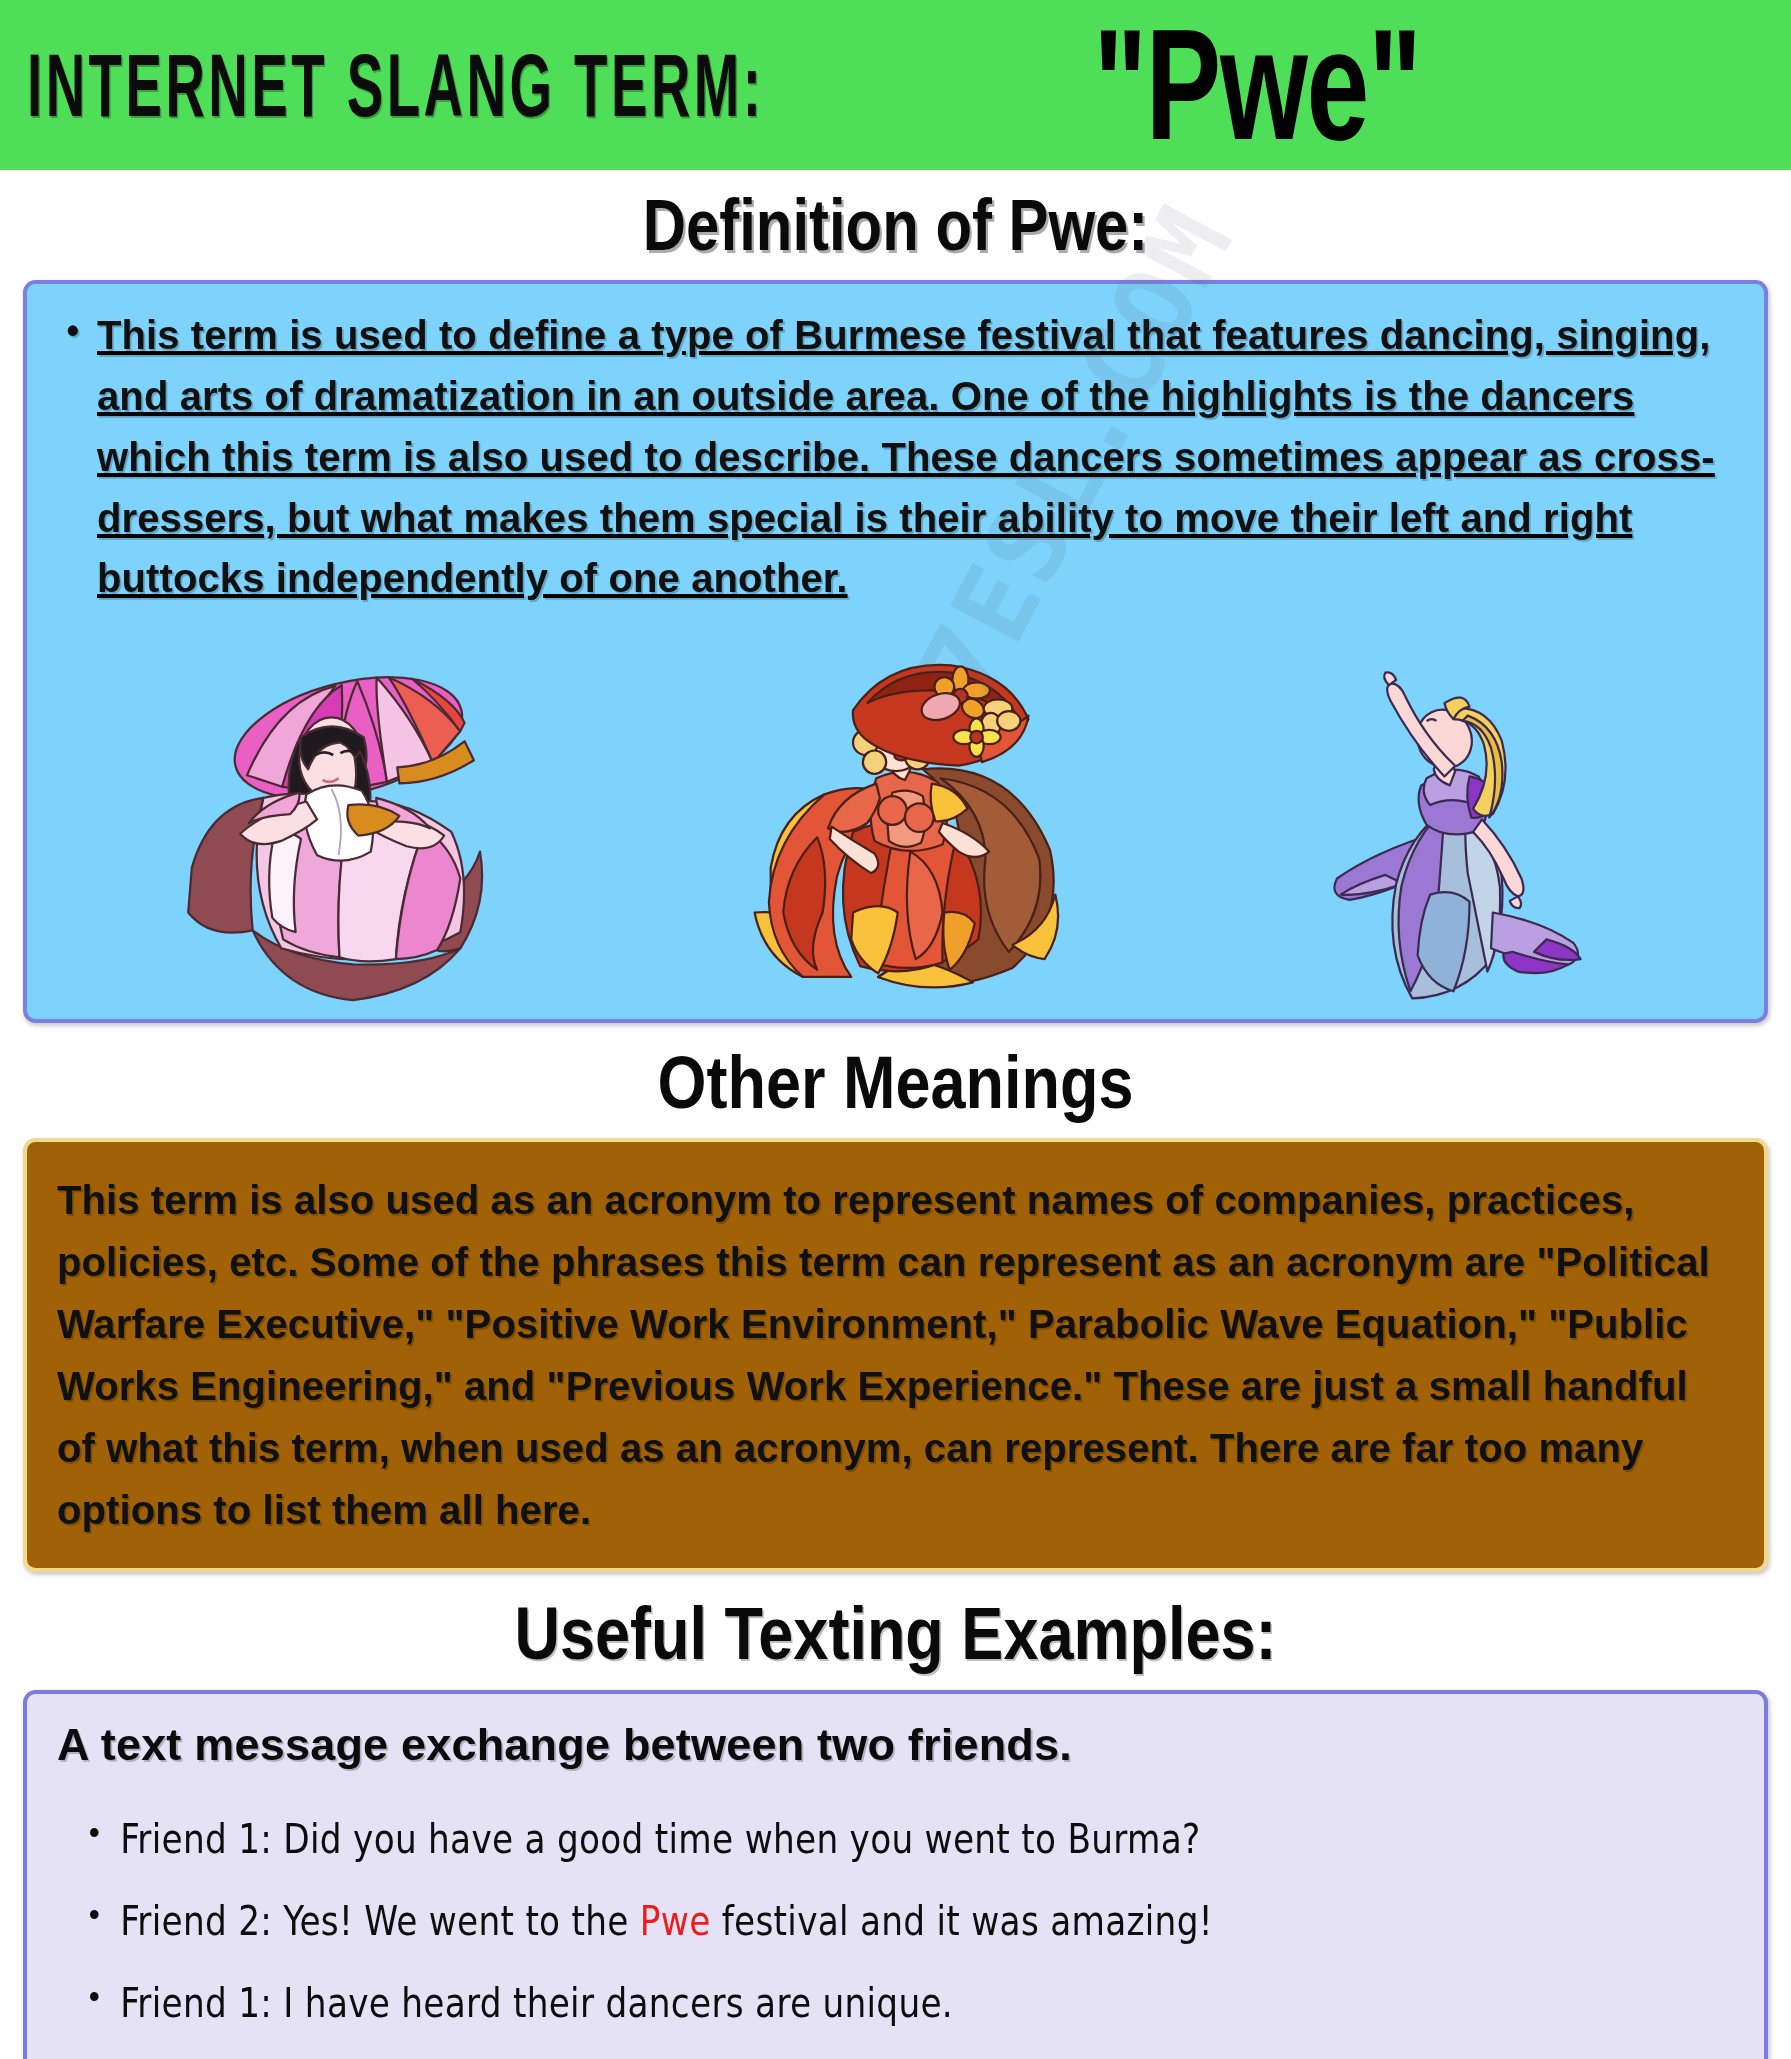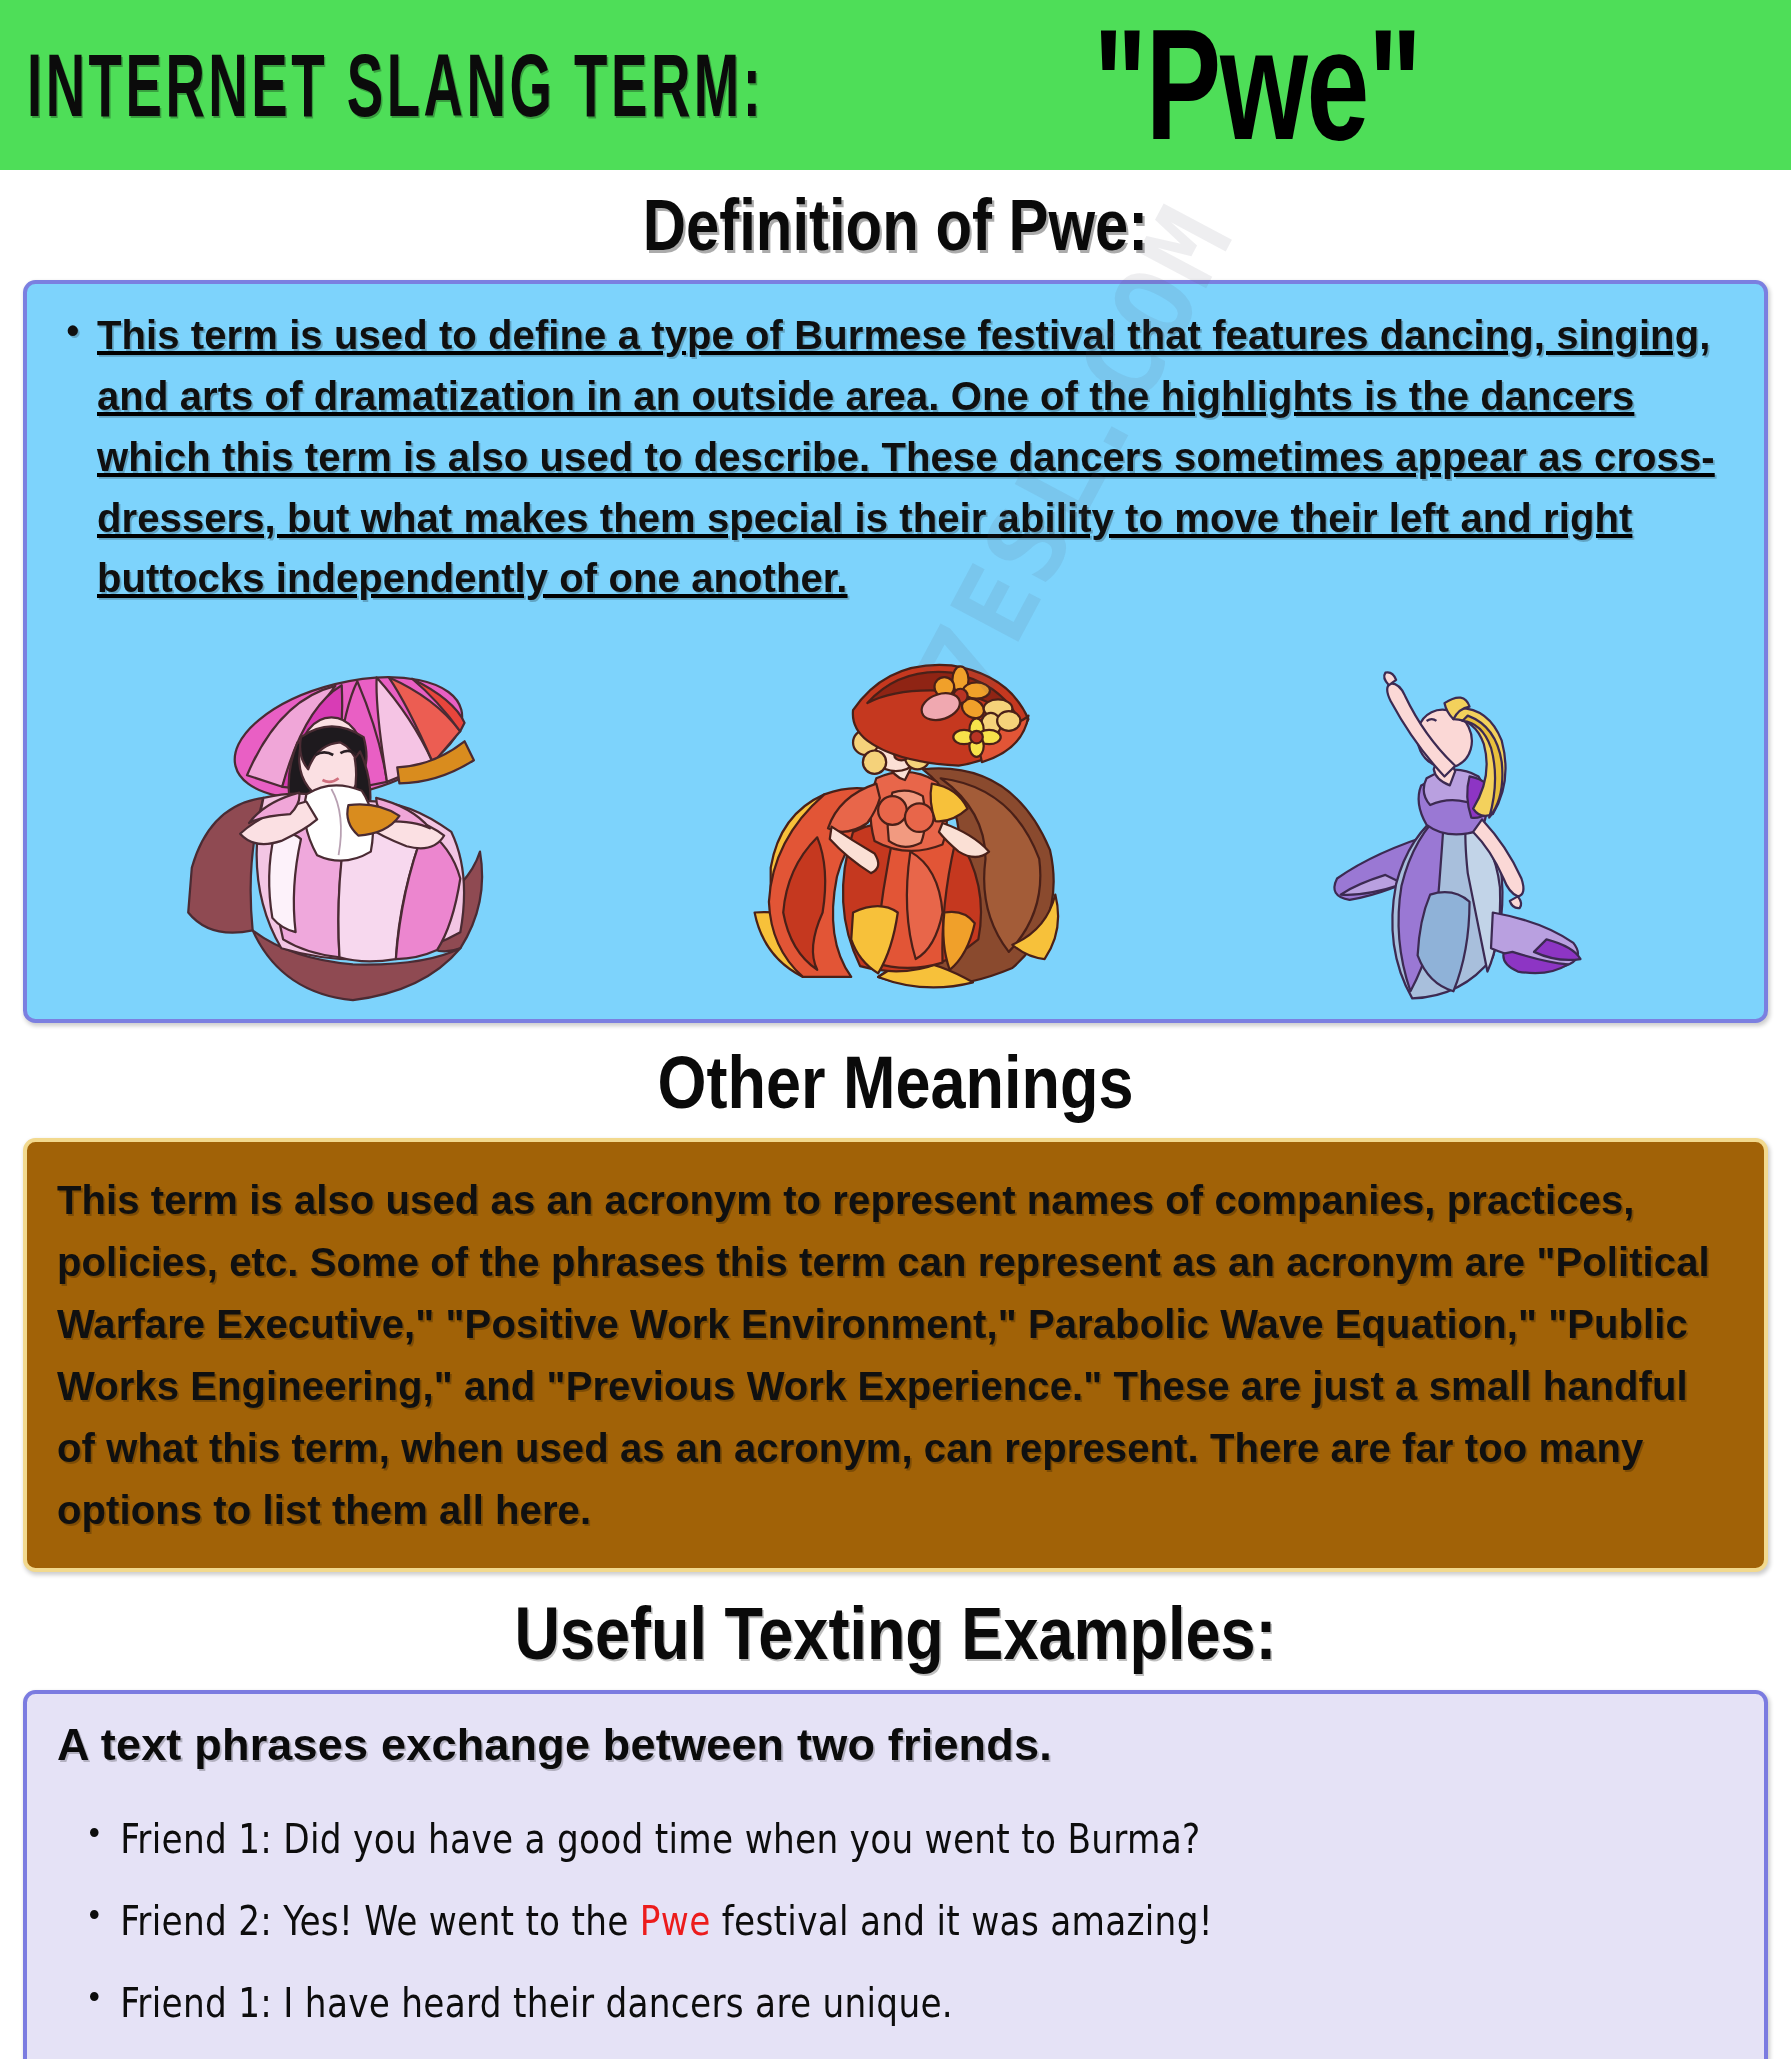--- a/index.html
+++ b/index.html
@@ -400,21 +400,21 @@
 
   <div class="section-heading sh-other">Other Meanings</div>
 
   <div class="box box-other">
     <div class="other-text cond-bold">This term is also used as an acronym to represent names of companies, practices, policies, etc. Some of the phrases this term can represent as an acronym are "Political Warfare Executive," "Positive Work Environment," Parabolic Wave Equation," "Public Works Engineering," and "Previous Work Experience." These are just a small handful of what this term, when used as an acronym, can represent. There are far too many options to list them all here.</div>
   </div>
 
   <div class="section-heading sh-useful">Useful Texting Examples:</div>
 
   <div class="box box-examples">
-    <div class="examples-head">A text phrases exchange between two friends.</div>
+    <div class="examples-head">A text message exchange between two friends.</div>
     <ul class="ex-list">
       <li>
         <span>Friend 1: Did you have a good time when you went to Burma?</span>
       </li>
       <li>
         <span>Friend 2: Yes! We went to the </span><span class="hl-term">Pwe</span><span> festival and it was amazing!</span>
       </li>
       <li>
         <span>Friend 1: I have heard their dancers are unique.</span>
       </li>

